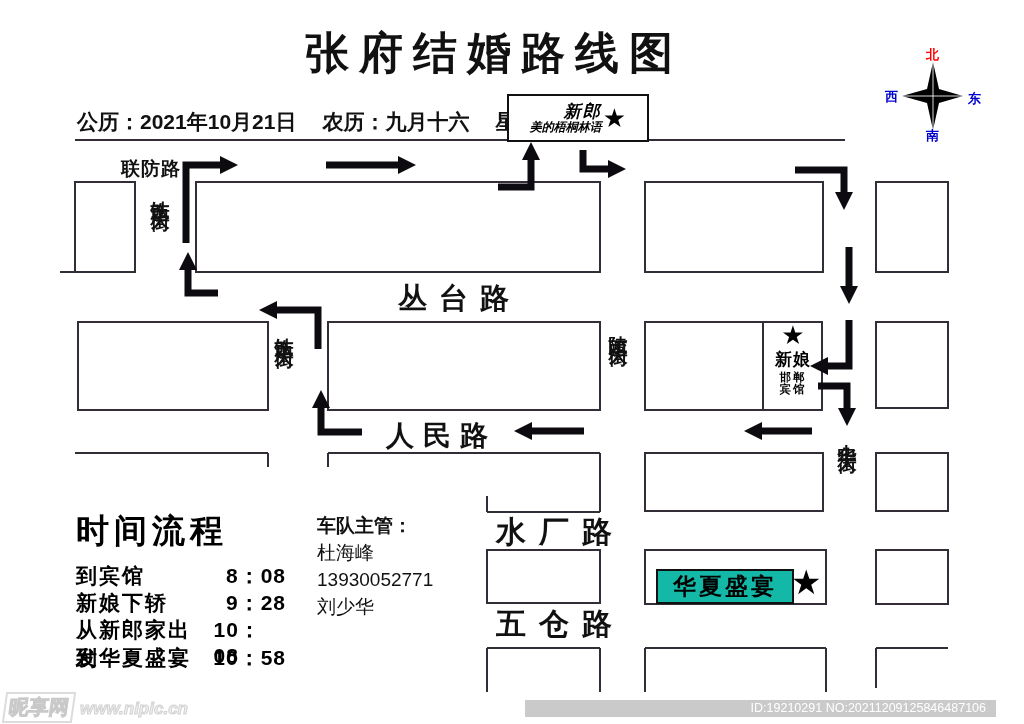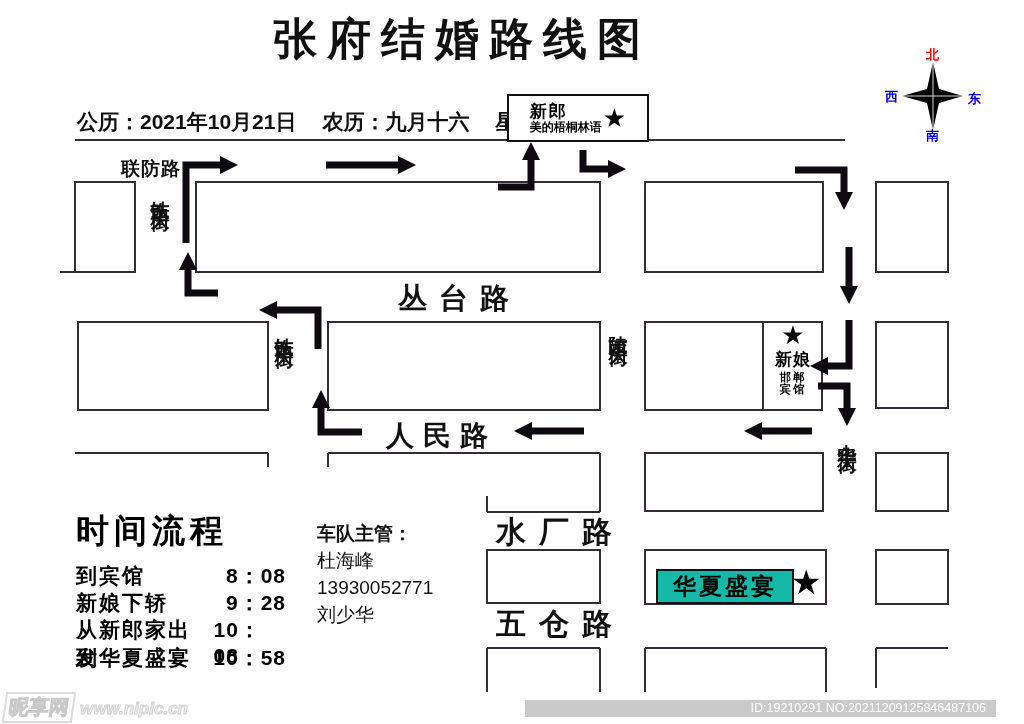--- a/index.html
+++ b/index.html
@@ -3,45 +3,45 @@
 <meta charset="utf-8">
 <style>
   html,body{margin:0;padding:0;}
   body{width:1024px;height:724px;position:relative;background:#fff;
        font-family:"Liberation Sans", sans-serif;overflow:hidden;}
   .abs{position:absolute;}
   .b{font-weight:bold;color:#111;}
   #map-svg{position:absolute;left:0;top:0;z-index:1;}
   .txt{position:absolute;z-index:2;color:#111;white-space:nowrap;}
   .vtext{writing-mode:vertical-rl;text-orientation:upright;letter-spacing:4px;}
-  .title{left:0;top:10px;width:924px;text-align:center;font-size:44px;font-weight:bold;letter-spacing:10px;}
+  .title{left:0;top:24px;width:924px;text-align:center;font-size:44px;font-weight:bold;letter-spacing:10px;padding-left:32px;}
   .dateline{left:77px;top:108px;font-size:21px;font-weight:bold;}
   .dateline span{margin-right:26px;}
   .road-h{font-weight:bold;}
   .groom-box{left:507px;top:94px;width:138px;height:44px;border:2px solid #111;background:#fff;z-index:3;
              display:flex;align-items:center;justify-content:center;}
-  .groom-inner{text-align:left;line-height:1.05;}
+  .groom-inner{text-align:right;line-height:1.05;font-style:italic;}
   .groom-name{font-size:17px;font-weight:bold;letter-spacing:2px;}
   .groom-place{font-size:12px;font-weight:bold;}
   .star{color:#000;}
   .bride-wrap{left:764px;top:323px;width:58px;height:86px;z-index:3;display:flex;flex-direction:column;
               align-items:center;justify-content:flex-start;text-align:center;}
   .bride-star{font-size:26px;line-height:.95;}
   .bride-name{font-size:17px;font-weight:bold;letter-spacing:1px;}
   .bride-place{font-size:11.5px;font-weight:bold;line-height:1.1;letter-spacing:2px;}
   .banquet-box{left:656px;top:569px;width:134px;height:31px;border:2.5px solid #111;background:#14b8a6;z-index:3;
                display:flex;align-items:center;justify-content:center;font-size:23px;font-weight:bold;letter-spacing:3px;}
   .banquet-star{left:791px;top:562px;font-size:34px;z-index:3;}
   .schedule{left:76px;top:509px;width:210px;z-index:2;}
   .schedule-heading{font-size:33px;font-weight:bold;letter-spacing:5px;margin:0 0 8px 0;}
   .srow{display:flex;justify-content:space-between;align-items:baseline;height:27.2px;}
   .srow .lbl{font-size:21px;font-weight:bold;letter-spacing:2px;}
   .srow .tm{font-size:21px;font-weight:bold;letter-spacing:1px;}
   .contacts{left:317px;top:512px;z-index:2;font-size:19px;line-height:27px;color:#111;}
-  .contacts .hd{font-weight:bold;margin-top:8px;}
+  .contacts .hd{font-weight:bold;}
   .comp{font-size:13px;font-weight:bold;z-index:2;}
   .comp-n{color:#ff0000;} .comp-s,.comp-w,.comp-e{color:#0000cc;}
   .wm-left{left:4px;top:692px;z-index:4;color:#e9e9e9;}
   .wm-logo{display:inline-block;border:2px solid #dcdcdc;padding:0 3px;font-size:20px;font-weight:bold;
            color:#f2f2f2;-webkit-text-stroke:1px #c9c9c9;transform:skewX(-8deg);}
   .wm-url{font-size:17px;font-weight:bold;font-style:italic;color:#f0f0f0;-webkit-text-stroke:1px #d2d2d2;margin-left:6px;}
   .wm-bar{left:525px;top:700px;width:471px;height:17px;background:#cacaca;z-index:4;
           color:#fff;font-size:12.5px;line-height:17px;text-align:right;padding-right:10px;box-sizing:border-box;}
 </style>
 </head>

